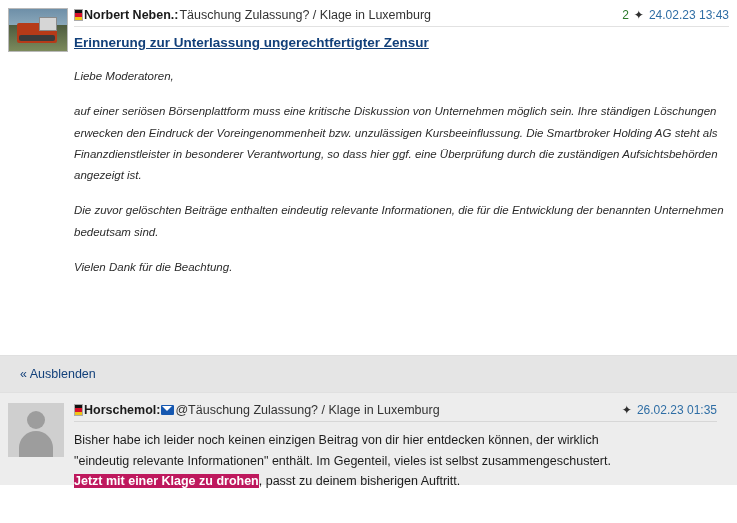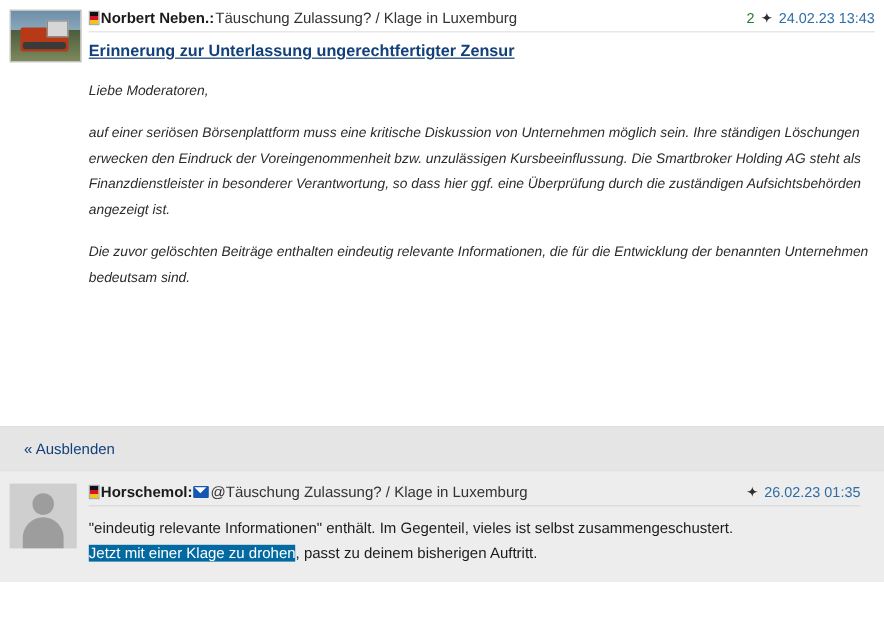--- a/index.html
+++ b/index.html
@@ -246,22 +246,23 @@
   .post2 .post-head {
     border-bottom: 1px solid #d7d7d7;
   }
 
   .post2-body {
     font-size: 12.5px;
     line-height: 1.65;
     color: #1c1c1c;
   }
   .hl {
-    background: #0369a1;
+    background: #be185d;
     color: #ffffff;
+    font-weight: bold;
   }
 </style>
 </head>
 <body>
 
 <div class="page">
 
   <div class="post1">
 
     <div class="avatar-col">
@@ -285,20 +286,21 @@
           <span class="timestamp">24.02.23 13:43</span>
         </div>
       </div>
 
       <div class="post-title">Erinnerung zur Unterlassung ungerechtfertigter Zensur</div>
 
       <div class="body-text">
         <p>Liebe Moderatoren,</p>
         <p>auf einer seriösen Börsenplattform muss eine kritische Diskussion von Unternehmen möglich sein. Ihre ständigen Löschungen erwecken den Eindruck der Voreingenommenheit bzw. unzulässigen Kursbeeinflussung. Die Smartbroker Holding AG steht als Finanzdienstleister in besonderer Verantwortung, so dass hier ggf. eine Überprüfung durch die zuständigen Aufsichtsbehörden angezeigt ist.</p>
         <p>Die zuvor gelöschten Beiträge enthalten eindeutig relevante Informationen, die für die Entwicklung der benannten Unternehmen bedeutsam sind.</p>
+        <p>Vielen Dank für die Beachtung.</p>
       </div>
 
 
     </div>
   </div>
 
   <div class="collapse-bar">
     <span class="collapse-link">« Ausblenden</span>
   </div>
 
@@ -320,20 +322,21 @@
           <span class="mail-icon"></span>
           <span class="thread-ref">@Täuschung Zulassung? / Klage in Luxemburg</span>
         </div>
         <div class="right">
           <span class="star">✦</span>
           <span class="timestamp">26.02.23 01:35</span>
         </div>
       </div>
 
       <div class="post2-body">
+        <div>Bisher habe ich leider noch keinen einzigen Beitrag von dir hier entdecken können, der wirklich</div>
         <div>"eindeutig relevante Informationen" enthält. Im Gegenteil, vieles ist selbst zusammengeschustert.</div>
         <div><span class="hl">Jetzt mit einer Klage zu drohen</span><span>, passt zu deinem bisherigen Auftritt.</span></div>
       </div>
 
     </div>
   </div>
 
 </div>
 
 </body></html>

